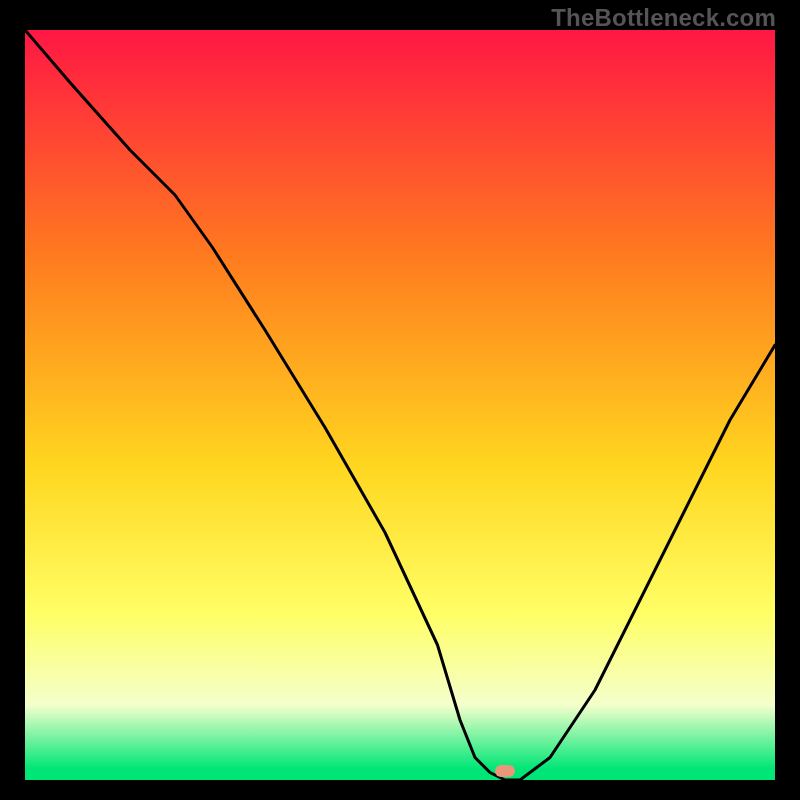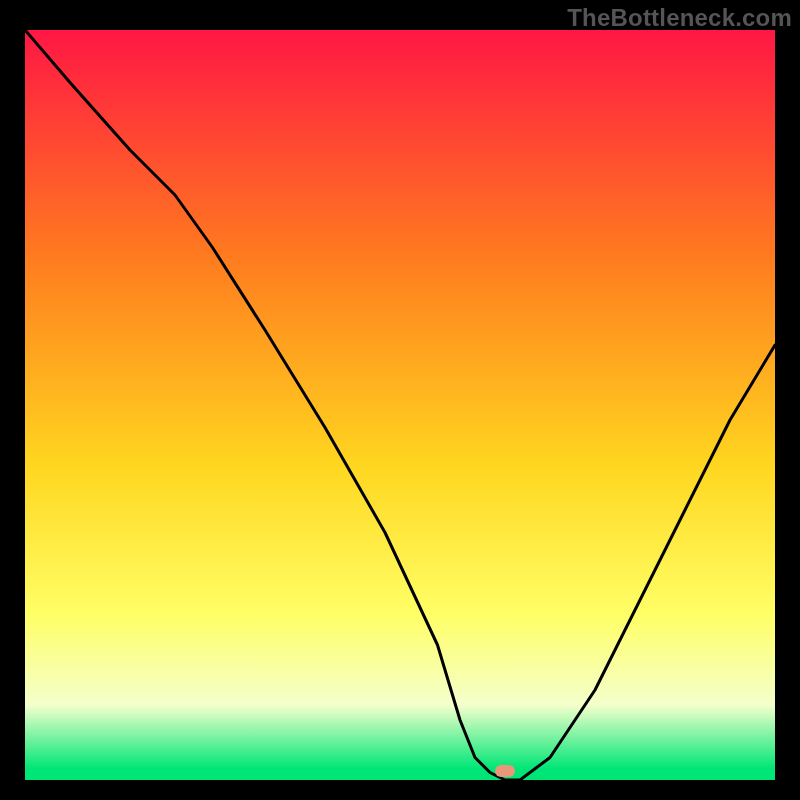--- a/index.html
+++ b/index.html
@@ -13,21 +13,21 @@
   }
   .frame {
     position: relative;
     width: 800px;
     height: 800px;
     background: #000;
   }
   .watermark {
     position: absolute;
     top: 4px;
-    right: 8px;
+    right: 24px;
     color: #555;
     font-size: 24px;
     font-weight: 600;
     letter-spacing: 0.2px;
     user-select: none;
   }
   .plot-area {
     position: absolute;
     left: 25px;
     top: 30px;

